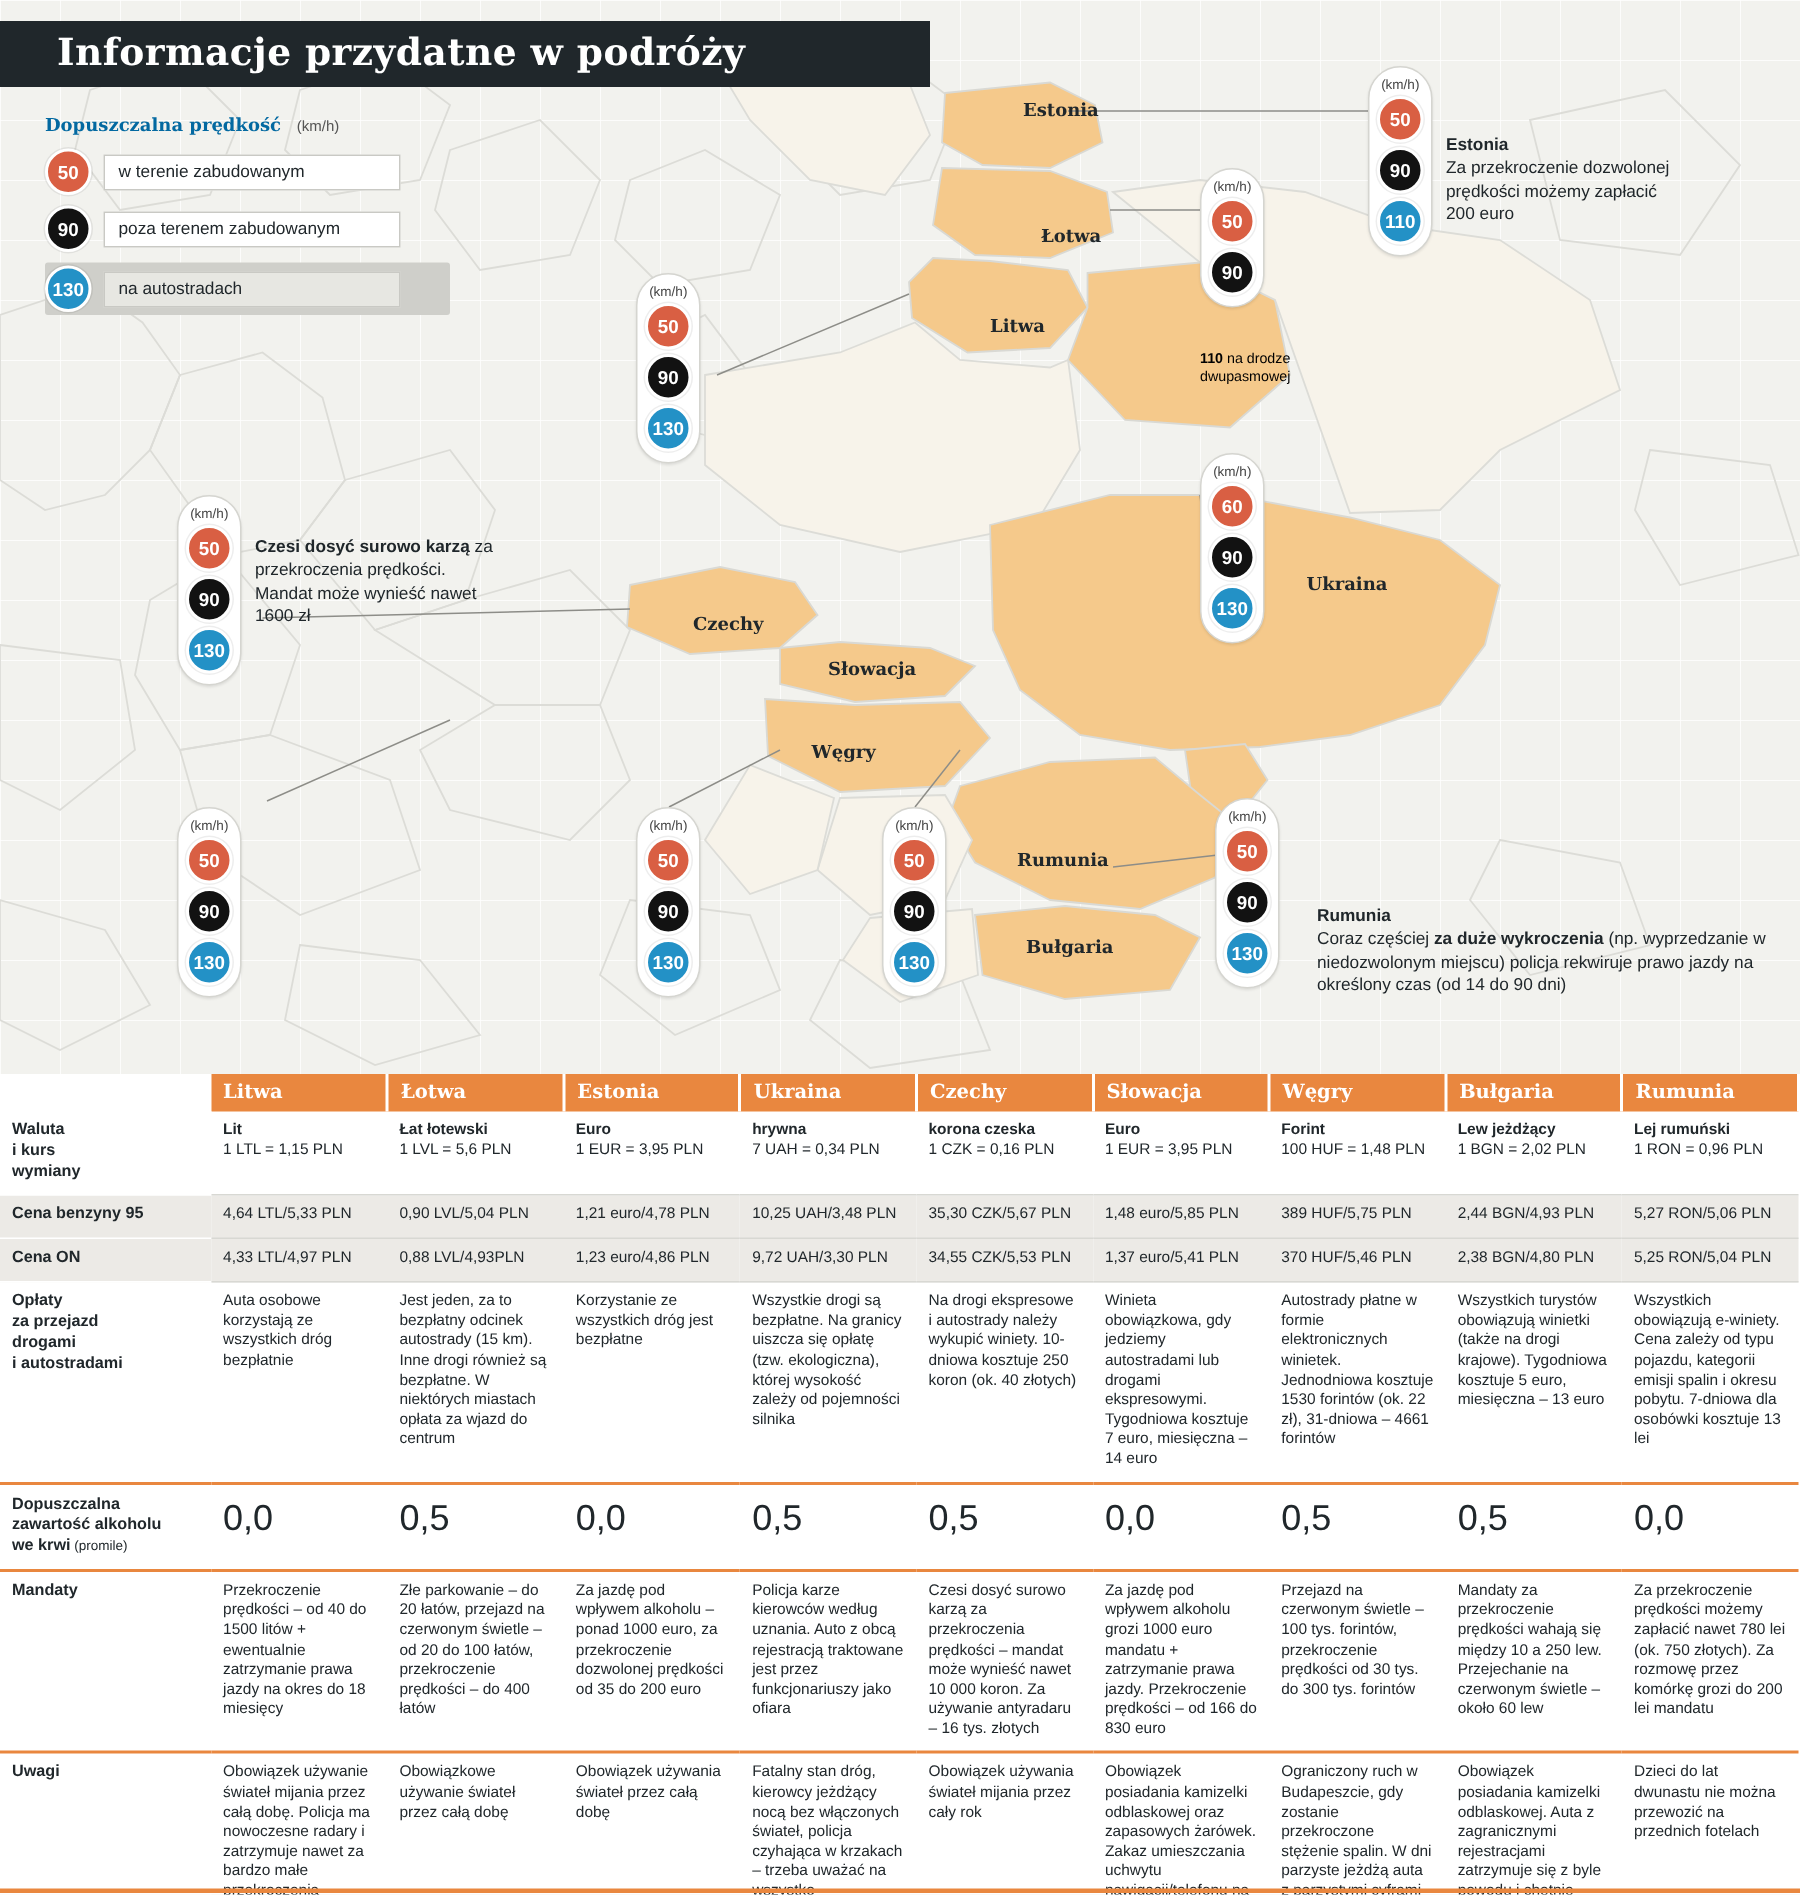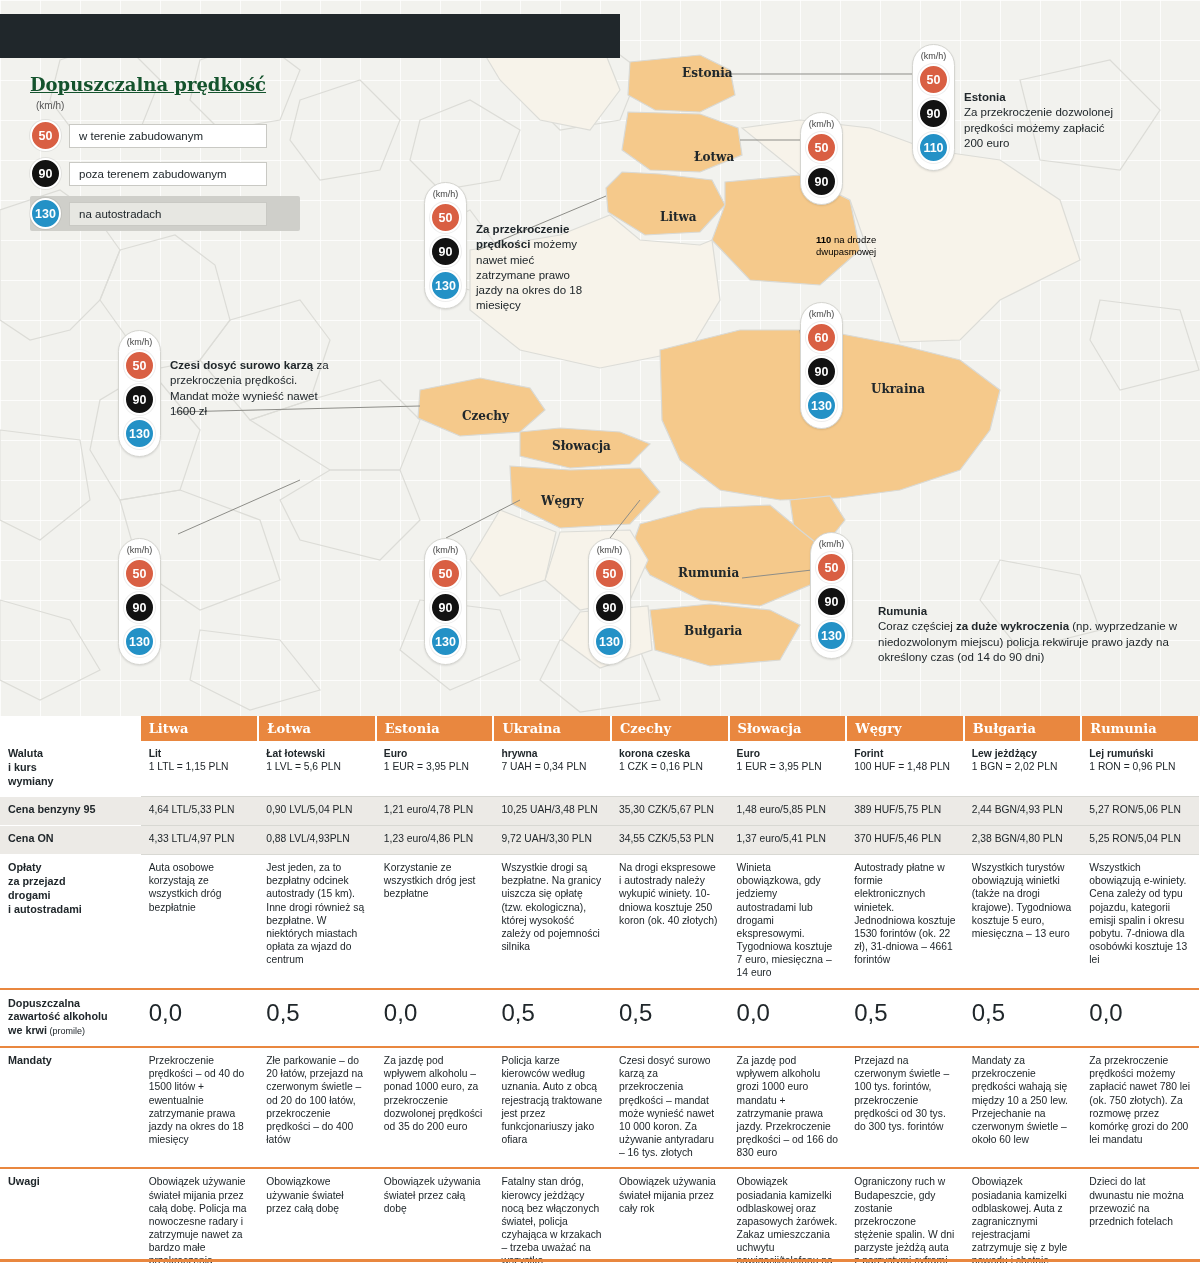--- a/index.html
+++ b/index.html
@@ -31,21 +31,21 @@
   #header-title {
     position:absolute; left:38px; top:20px;
     font-family:"DejaVu Serif", serif;
     font-weight:bold; font-size:25px; color:#ffffff;
     letter-spacing:.3px;
   }
   
   #legend { position:absolute; left:30px; top:74px; width:270px; }
   #legend-title {
     font-family:"DejaVu Serif", serif; font-weight:bold;
-    font-size:18px; color:#14532d; display:inline-block;text-decoration:underline;
+    font-size:12px; color:#0369a1; display:inline-block;
   }
   #legend-unit { font-family:"Liberation Sans", sans-serif; font-size:10px; color:#555; margin-left:6px; }
   .legend-row { display:flex; align-items:center; margin-top:7px; }
   .legend-label {
     margin-left:8px; background:#fff; border:1px solid #c9c9c4;
     font-size:11.5px; color:#20272b; padding:5px 9px; width:198px;
   }
   .speed-bubble {
     width:31px; height:31px; border-radius:50%;
     display:flex; align-items:center; justify-content:center;
@@ -185,20 +185,21 @@
       <line x1="175" y1="412" x2="420" y2="406"></line>
       <line x1="178" y1="534" x2="300" y2="480"></line>
       <line x1="446" y1="538" x2="520" y2="500"></line>
       <line x1="610" y1="538" x2="640" y2="500"></line>
       <line x1="742" y1="578" x2="812" y2="570"></line>
       <line x1="800" y1="330" x2="806" y2="380"></line>
     </g>
   </svg>
 
   <div id="header-band"></div>
+  <div id="header-title">Informacje przydatne w podróży</div>
 
   <div id="legend">
     <div>
       <span id="legend-title">Dopuszczalna prędkość</span>
       <span id="legend-unit">(km/h)</span>
     </div>
     <div class="legend-row">
       <div class="speed-bubble b50">50</div>
       <div class="legend-label">w terenie zabudowanym</div>
     </div>
@@ -234,36 +235,32 @@
       <span>Za przekroczenie dozwolonej prędkości możemy zapłacić 200 euro</span>
     </div>
   </div>
 
   <div class="callout" style="left:800px; top:112px; width:130px;">
     <div class="pill">
       <span class="unit">(km/h)</span>
       <div class="speed-bubble b50">50</div>
       <div class="speed-bubble b90">90</div>
     </div>
-    <div style="position:absolute; left:16px; top:122px; width:120px; font-size:9.5px; line-height:1.25;">
+    <div style="position:absolute; left:0; top:122px; width:120px; font-size:9.5px; line-height:1.25;">
       <b>110</b>
       <span>na drodze dwupasmowej</span>
     </div>
   </div>
 
   <div class="callout" style="left:424px; top:182px; width:250px;">
     <div class="pill">
       <span class="unit">(km/h)</span>
       <div class="speed-bubble b50">50</div>
       <div class="speed-bubble b90">90</div>
       <div class="speed-bubble b130">130</div>
-    </div>
-    <div class="callout-text" style="top:40px; width:120px;">
-      <b>Za przekroczenie prędkości</b>
-      <span>możemy nawet mieć zatrzymane prawo jazdy na okres do 18 miesięcy</span>
     </div>
   </div>
 
   <div class="callout" style="left:118px; top:330px; width:260px;">
     <div class="pill">
       <span class="unit">(km/h)</span>
       <div class="speed-bubble b50">50</div>
       <div class="speed-bubble b90">90</div>
       <div class="speed-bubble b130">130</div>
     </div>

